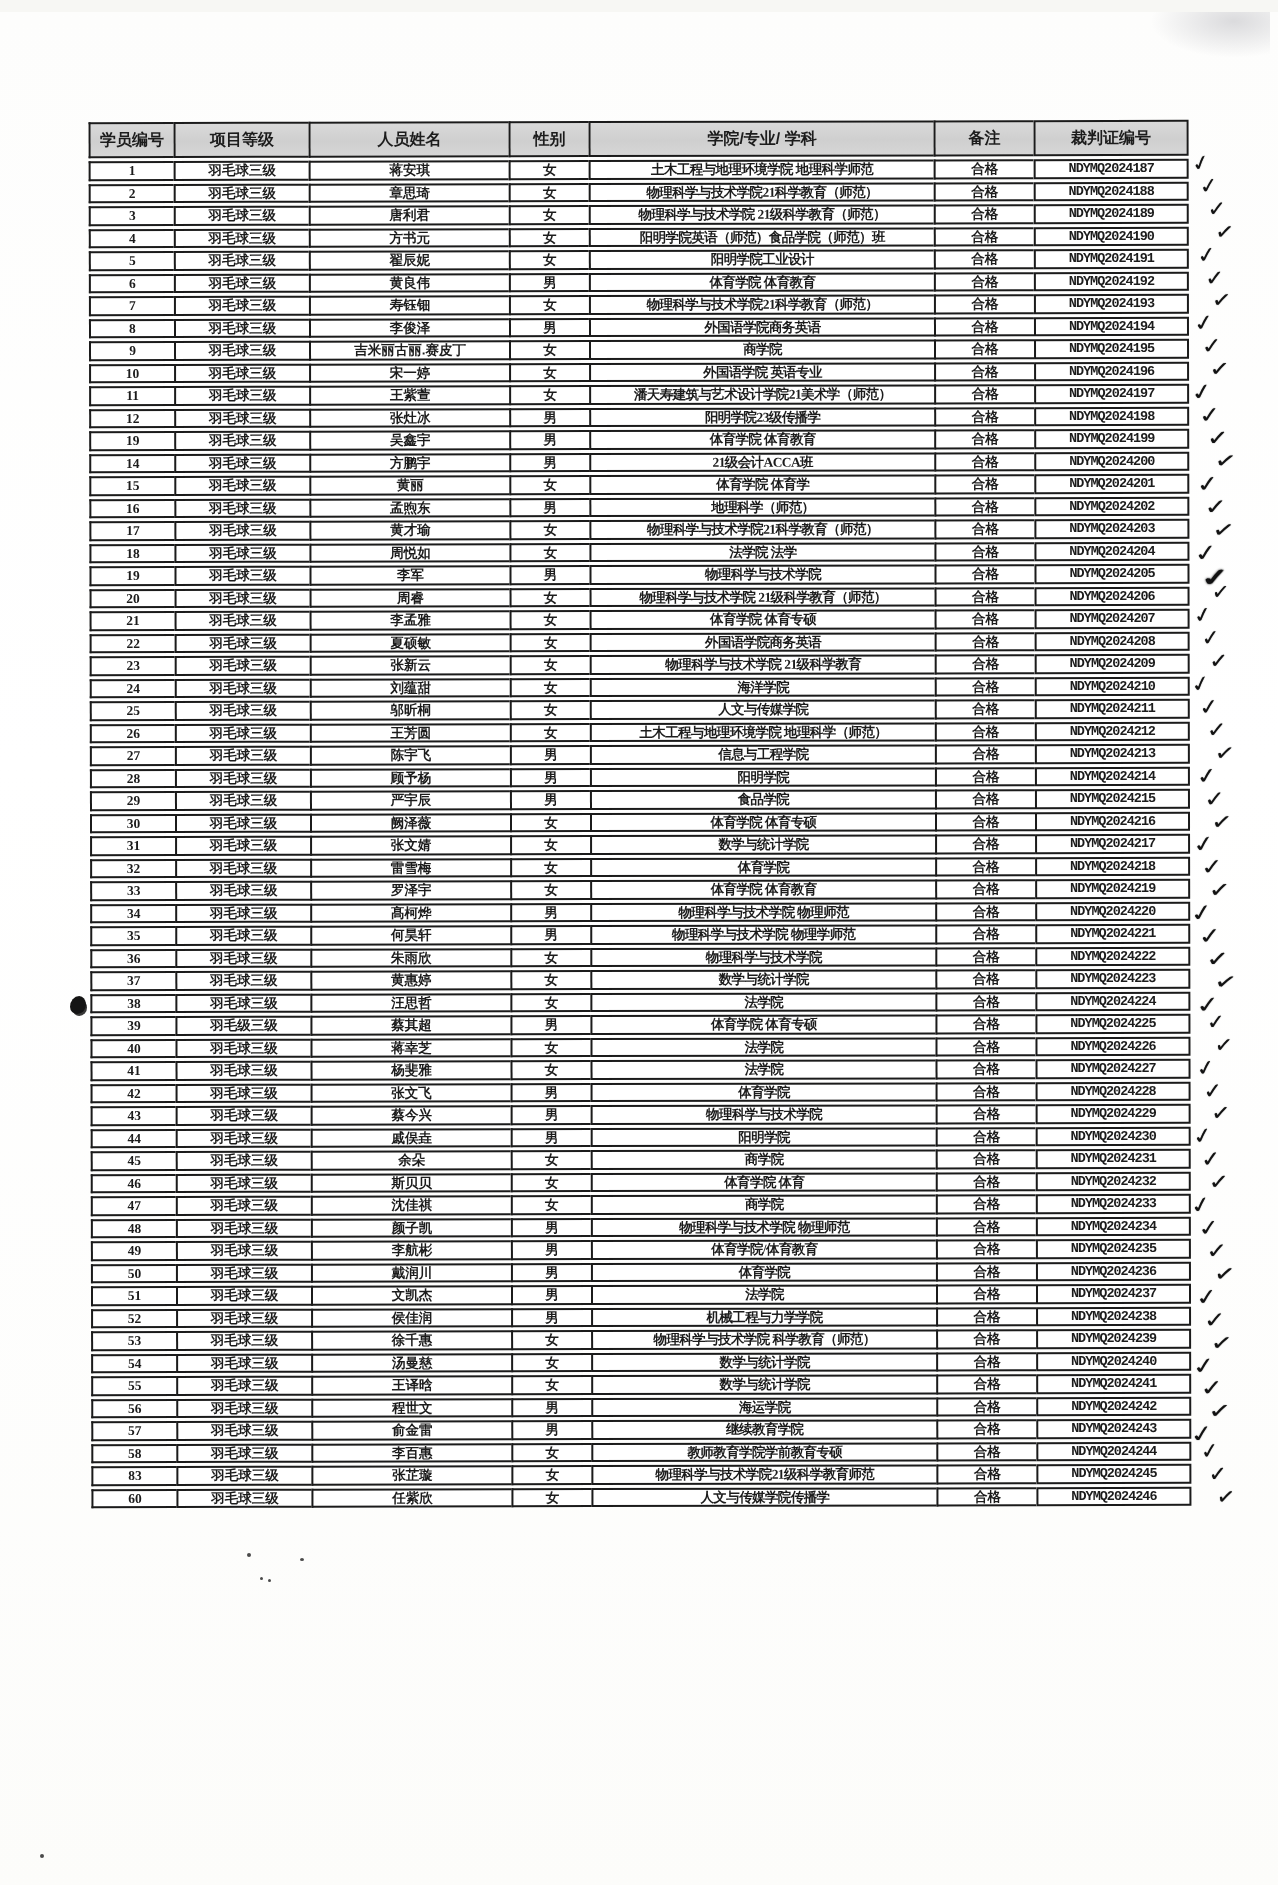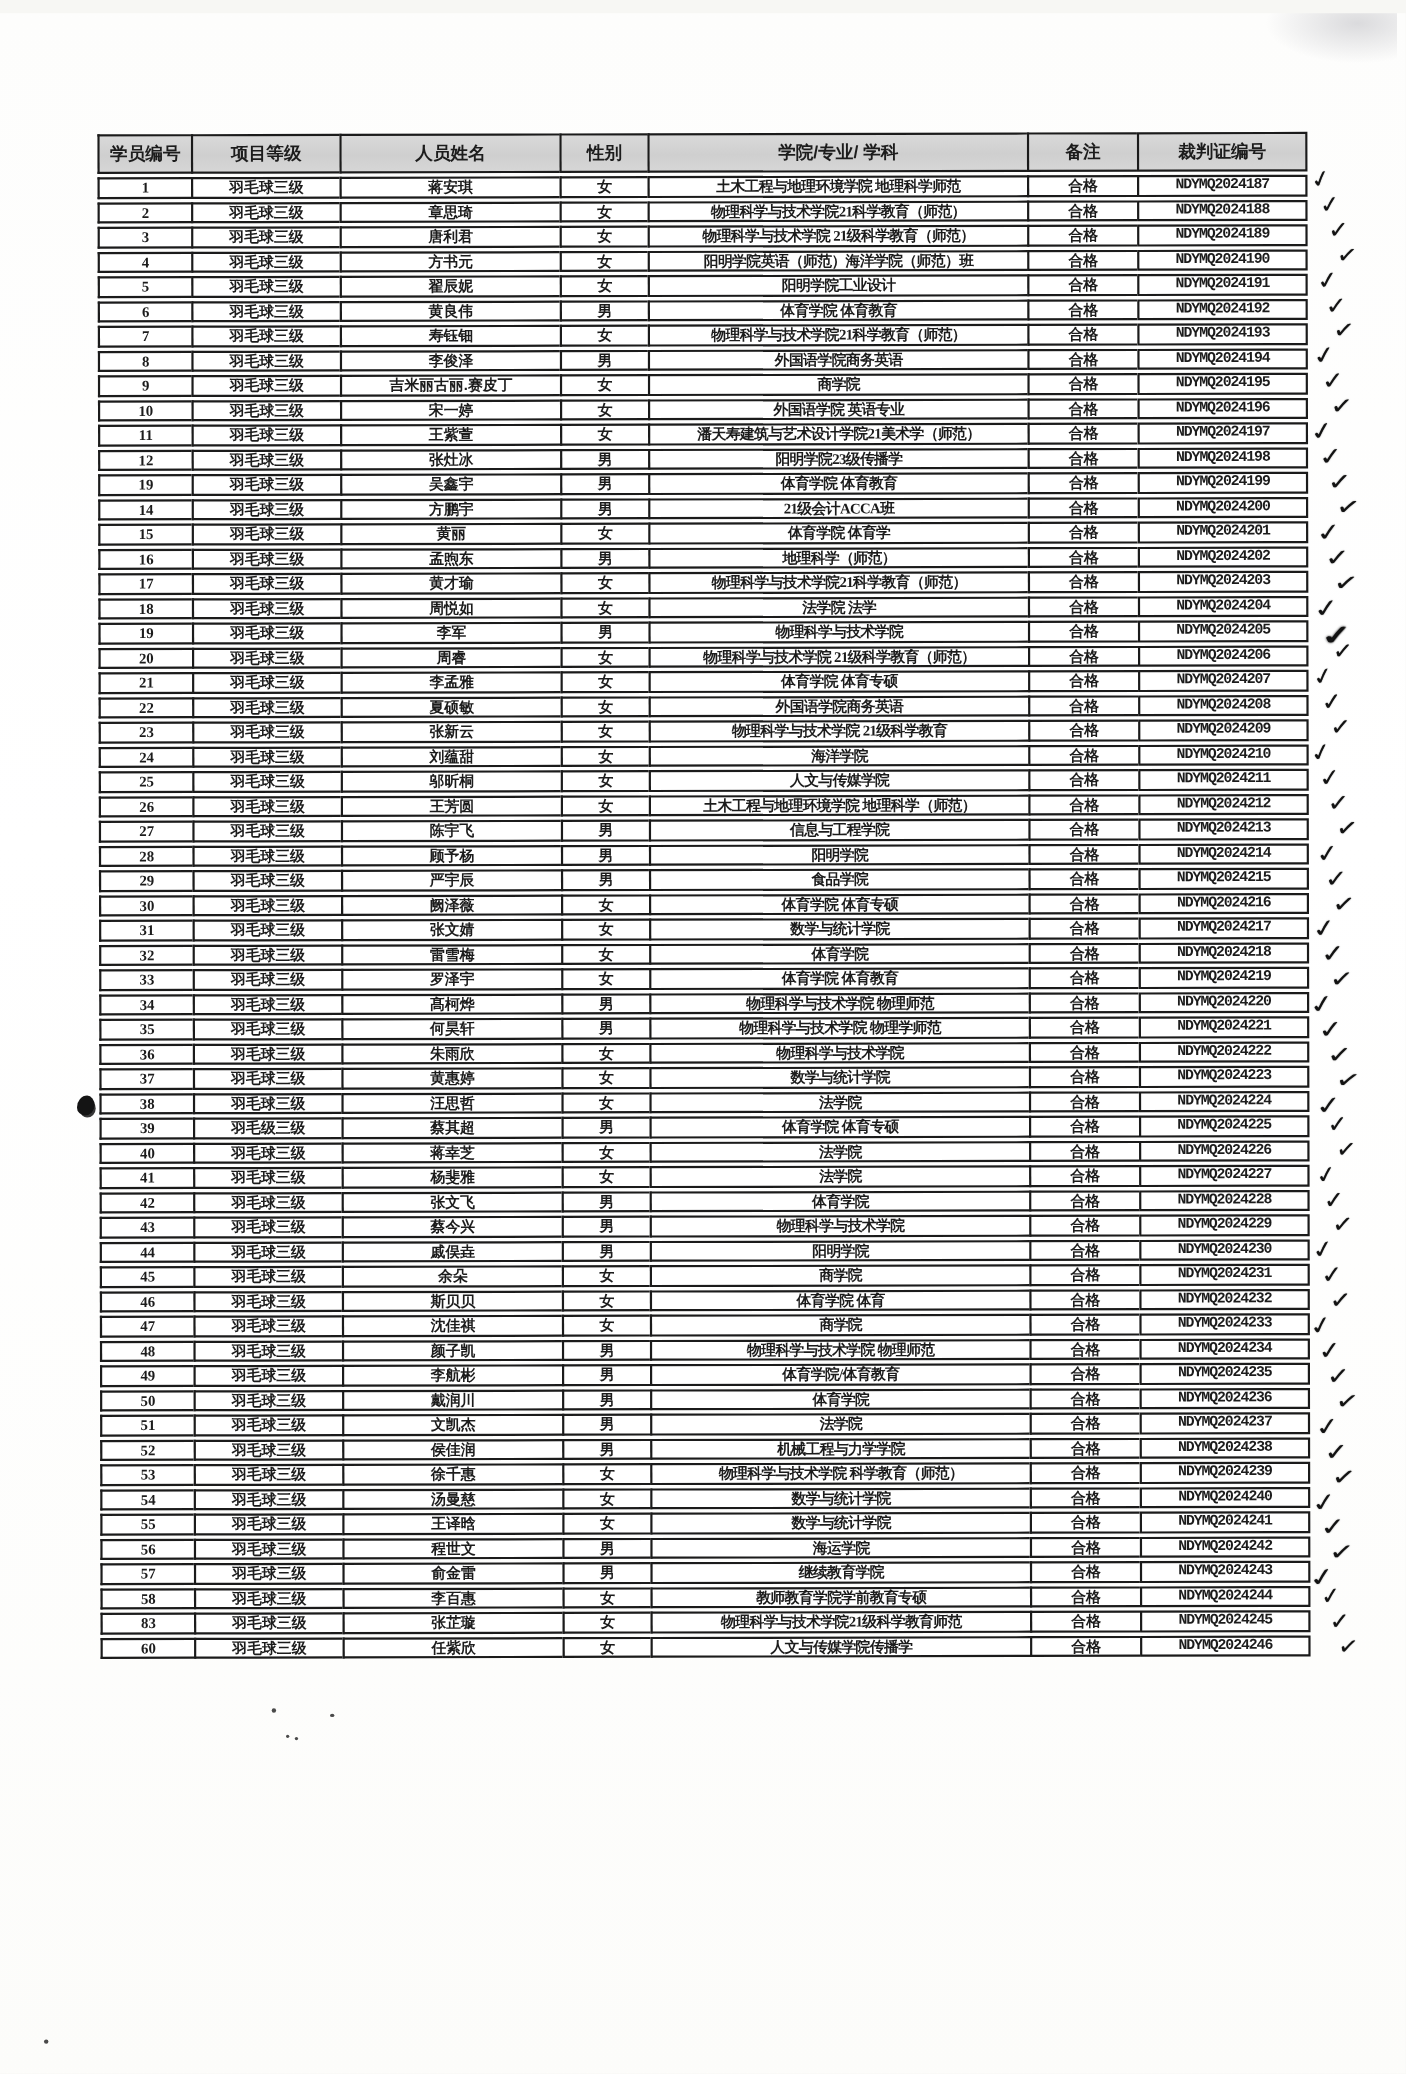--- a/index.html
+++ b/index.html
@@ -119,21 +119,21 @@
     <td class="cell-college">物理科学与技术学院 21级科学教育（师范）</td>
     <td class="cell-remark">合格</td>
     <td class="cell-cert">NDYMQ2024189</td>
   </tr>
 
   <tr>
     <td class="cell-id">4</td>
     <td class="cell-level">羽毛球三级</td>
     <td class="cell-name">方书元</td>
     <td class="cell-gender">女</td>
-    <td class="cell-college">阳明学院英语（师范）海洋学院（师范）班</td>
+    <td class="cell-college">阳明学院英语（师范）食品学院（师范）班</td>
     <td class="cell-remark">合格</td>
     <td class="cell-cert">NDYMQ2024190</td>
   </tr>
 
   <tr>
     <td class="cell-id">5</td>
     <td class="cell-level">羽毛球三级</td>
     <td class="cell-name">翟辰妮</td>
     <td class="cell-gender">女</td>
     <td class="cell-college">阳明学院工业设计</td>

